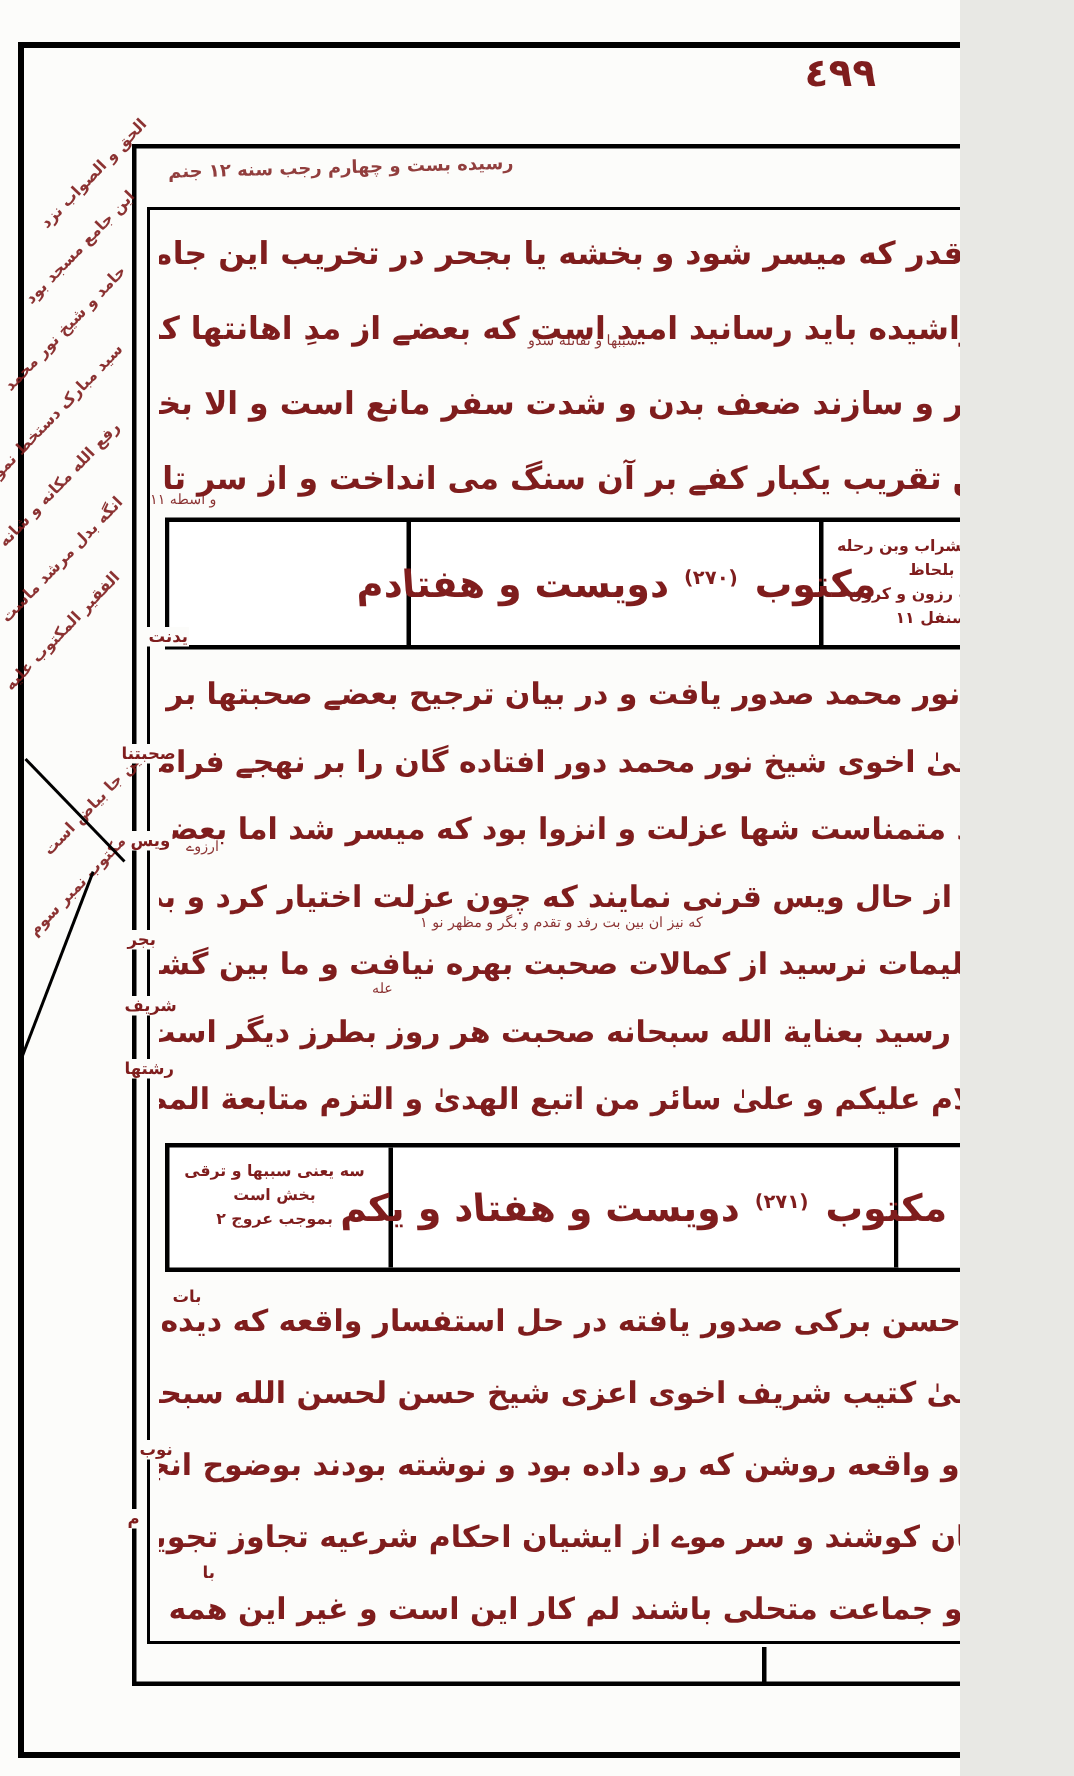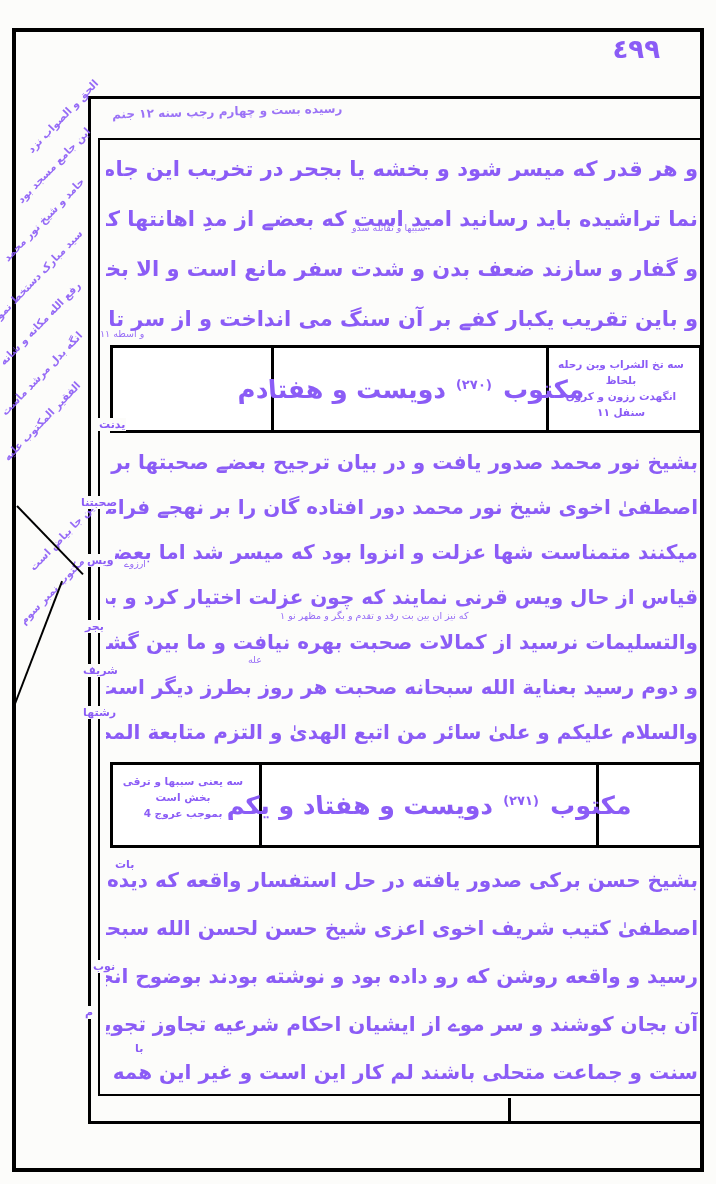--- a/index.html
+++ b/index.html
@@ -1,18 +1,18 @@
 <!DOCTYPE html>
 <html lang="fa"><head>
 <meta charset="utf-8">
 <style>
   html,body{margin:0;padding:0;background:#e8e8e4;}
   #scan-page{
-    position:relative;width:716px;height:1184px;background:#fcfcfa;
-    font-family:"DejaVu Sans",sans-serif;color:#8b5cf6;overflow:hidden;
+    position:relative;width:640px;height:1184px;background:#fcfcfa;
+    font-family:"DejaVu Sans",sans-serif;color:#7f1d1d;overflow:hidden;
   }
   
   .outer-border{position:absolute;left:12px;top:28px;width:692px;height:1144px;
     border:4px solid #000;box-sizing:border-box;}
   .main-frame{position:absolute;left:88px;top:96px;width:616px;height:1028px;
     border:3px solid #000;box-sizing:border-box;}
   .text-box{position:absolute;left:98px;top:138px;width:604px;height:958px;
     border:2px solid #000;box-sizing:border-box;}
   
   .page-number{position:absolute;top:34px;right:56px;font-size:26px;font-weight:bold;}
@@ -105,21 +105,21 @@
     <div class="line">میکنند متمناست شها عزلت و انزوا بود که میسر شد اما بعضے از صحبتهاست که بر عزلت می حرم</div>
     <div class="line">قیاس از حال ویس قرنی نمایند که چون عزلت اختیار کرد و بصحبت خیر البشر علیه و علیٰ آله الصلوٰة</div>
     <div class="line">والتسلیمات نرسید از کمالات صحبت بهره نیافت و ما بین گشت و از خیریت باشد اولیٰ بدرجه</div>
     <div class="line">و دوم رسید بعنایة الله سبحانه صحبت هر روز بطرز دیگر است مَن استویٰ یوماه فهو مغبون</div>
     <div class="line">والسلام علیکم و علیٰ سائر من اتبع الهدیٰ و التزم متابعة المصطفیٰ علیه و علیٰ آله الصلوات و التحیات</div>
   </div>
 
   <div id="band-271" class="band">
     <div class="compartment gloss-box">
       <div>سه یعنی سببها و ترقی بخش است</div>
-      <div>بموجب عروج 4</div>
+      <div>بموجب عروج ۲</div>
     </div>
     <div class="compartment heading-box">
       <div class="maktub-heading">
         <span>مکتوب</span>
         <span class="num">(۲۷۱)</span>
         <span>دویست و هفتاد و یکم</span>
       </div>
     </div>
     <div class="compartment empty-box"></div>
   </div>

